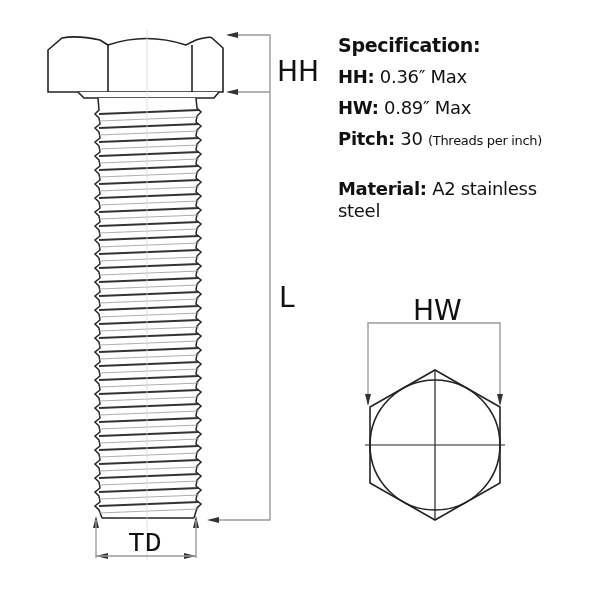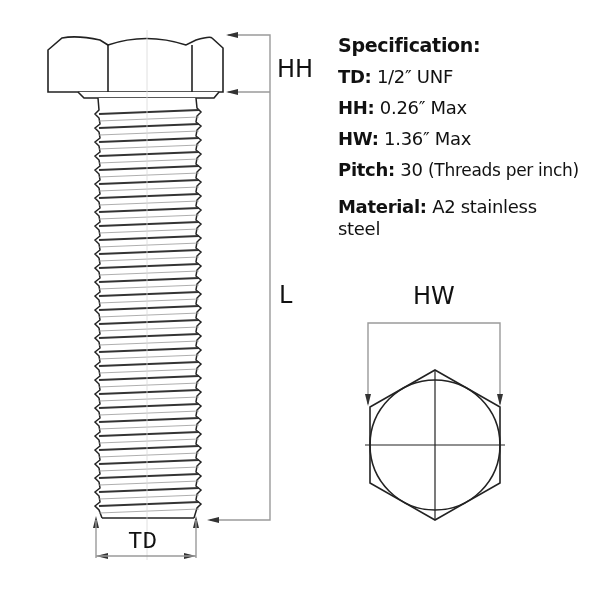--- a/index.html
+++ b/index.html
@@ -2,23 +2,23 @@
 <html><head>
 <meta charset="utf-8">
 <style>
   html, body { margin:0; padding:0; background:#ffffff; }
   body { width:600px; height:600px; position:relative; overflow:hidden; font-family:"DejaVu Sans", sans-serif; }
   #drawing { position:absolute; left:0; top:0; }
   .spec { position:absolute; left:338px; top:30px; width:260px; color:#111; font-family:"DejaVu Sans", sans-serif; }
   .spec .row { font-size:18px; line-height:31px; white-space:nowrap; letter-spacing:-0.3px; }
   .spec .title { font-weight:bold; font-size:19px; }
   .spec b { font-weight:bold; }
-  .spec .small { font-size:17px; }
-  .spec .wrap { white-space:normal; line-height:22px; margin-top:10px; }
-  .dimlabel { position:absolute; font-family:"DejaVu Sans", sans-serif; color:#111; font-size:24px; }
+  .spec .small { font-size:13px; }
+  .spec .wrap { white-space:normal; line-height:22px; margin-top:22px; }
+  .dimlabel { position:absolute; font-family:"DejaVu Sans", sans-serif; color:#111; font-size:28px; }
 </style>
 </head>
 <body>
 
 <svg id="drawing" width="600" height="600" viewBox="0 0 600 600" xmlns="http://www.w3.org/2000/svg">
 
   <g fill="none" stroke="#222" stroke-width="1.6">
     <path d="M48,92 L48,50 L62,38 Q77,35 100,40 L108,45 Q146,32 186,45 L196,40 Q210,36 212,38 L223,48 L223,92 Z" fill="#fff"></path>
     <line x1="108" y1="45" x2="108" y2="92"></line>
     <line x1="192" y1="45" x2="192" y2="92"></line>
@@ -130,22 +130,21 @@
   <g>
     <polyline points="368,404 368,323 500,323 500,404" fill="none" stroke="#9a9a9a" stroke-width="1.4"></polyline>
     <polygon points="368,406 365,394 371,394" fill="#333"></polygon>
     <polygon points="500,406 497,394 503,394" fill="#333"></polygon>
   </g>
 </svg>
 
 <div class="dimlabel" style="left:277px; top:55px;">HH</div>
 <div class="dimlabel" style="left:279px; top:281px;">L</div>
 <div class="dimlabel" style="left:128px; top:528px;font-family:Liberation Mono, monospace;">TD</div>
-<div class="dimlabel" style="left:413px; top:282px;">HW</div>
+<div class="dimlabel" style="left:413px; top:294px;">HW</div>
 
 <div class="spec">
   <div class="row title">Specification:</div>
-  <div class="row"><b>TD:</b> <span>1/2″ UNF</span></div>
-  <div class="row"><b>HH:</b> <span>0.26″ Max</span></div>
-  <div class="row"><b>HW:</b> <span>1.36″ Max</span></div>
+  <div class="row"><b>HH:</b> <span>0.36″ Max</span></div>
+  <div class="row"><b>HW:</b> <span>0.89″ Max</span></div>
   <div class="row"><b>Pitch:</b> <span>30</span> <span class="small">(Threads per inch)</span></div>
   <div class="row wrap" style="width:235px;"><b>Material:</b> <span>A2 stainless steel</span></div>
 </div>
 
 </body></html>

